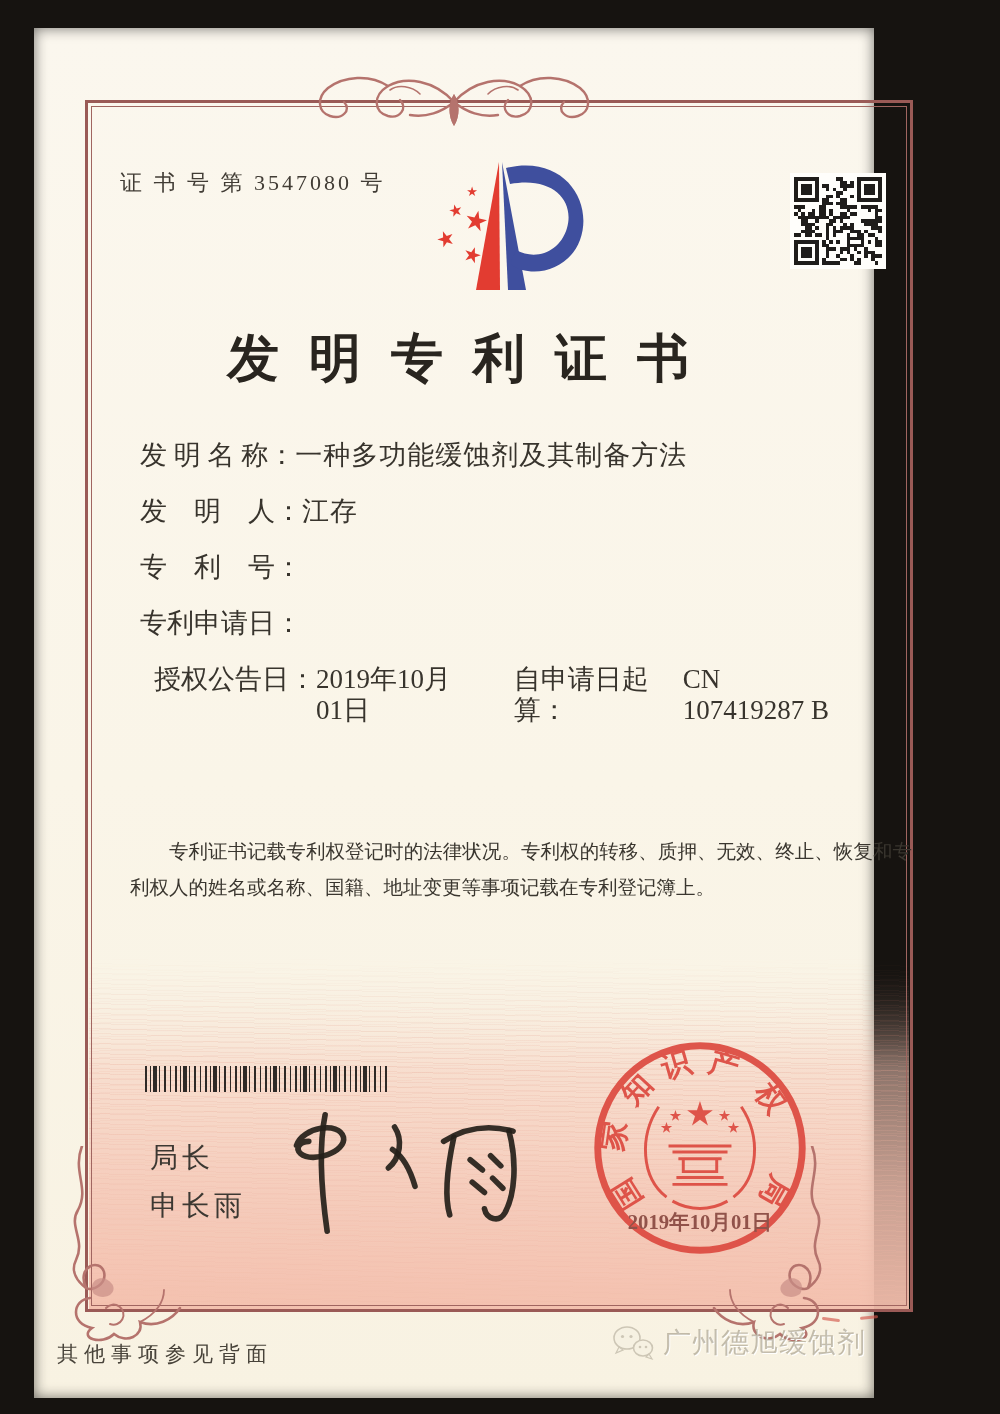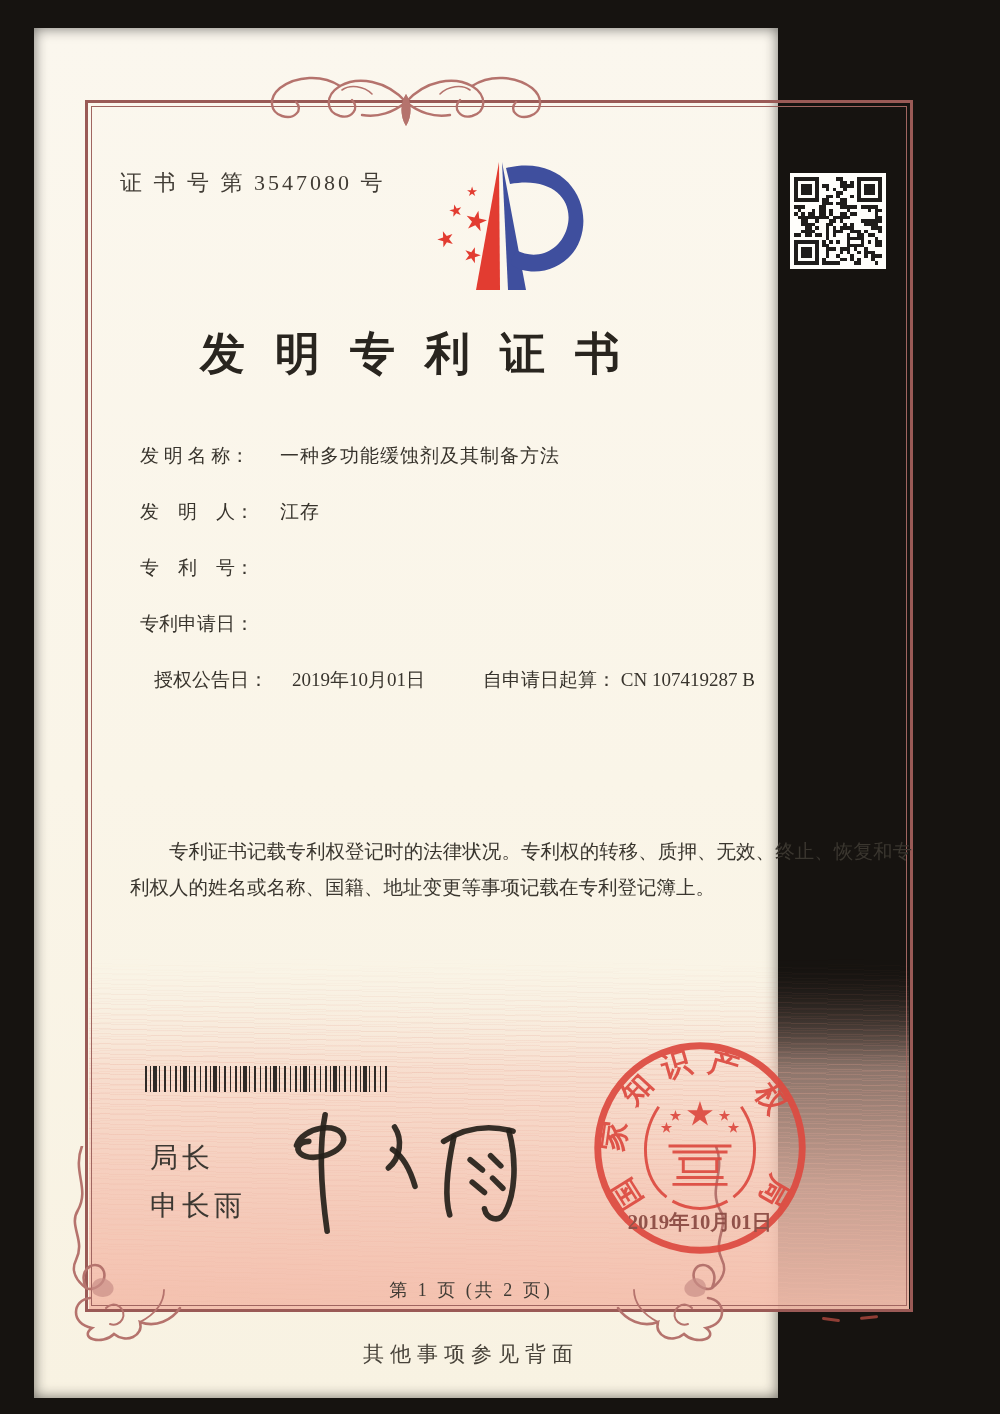--- a/index.html
+++ b/index.html
@@ -4,21 +4,21 @@
 <style>
   html,body{margin:0;padding:0;}
   body{
     width:1000px;height:1414px;overflow:hidden;
     background:#161310;
     font-family:"Liberation Serif","DejaVu Serif",serif;
   }
   .paper{
     position:relative;
     margin:28px 28px 16px 34px;
-    width:744px;height:1370px;
+    width:840px;height:1370px;
     background:linear-gradient(180deg,#fbf7ee 0%,#faf5e8 55%,#f8f2e2 100%);
     box-shadow:0 0 14px rgba(0,0,0,.55) inset;
   }
   
   .frame{
     position:absolute;left:51px;top:72px;width:828px;height:1212px;
     border:3px solid #9a5a56;box-sizing:border-box;
   }
   .frame::before{
     content:"";position:absolute;inset:3px;border:1px solid #a06560;
@@ -41,25 +41,25 @@
   .cert-no{
     position:absolute;left:86px;top:140px;
     font-size:22px;letter-spacing:3px;color:#413c35;
   }
   .logo{position:absolute;left:392px;top:132px;width:172px;height:158px;}
   .qr{position:absolute;left:756px;top:145px;width:96px;height:96px;background:#fffefb;padding:4px;box-sizing:border-box;}
   .qr svg{width:100%;height:100%;}
 
   .title{
     position:absolute;left:0;top:296px;width:100%;
-    text-align:center;font-size:45px;font-weight:700;color:#29251f;
+    text-align:center;font-size:52px;font-weight:700;color:#29251f;
     letter-spacing:30px;padding-left:38px;box-sizing:border-box;
   }
 
-  .fields{position:absolute;left:106px;top:412px;width:706px;font-size:19px;color:#38342d;}
+  .fields{position:absolute;left:106px;top:412px;width:706px;font-size:27px;color:#38342d;}
   .frow{display:flex;margin-bottom:25px;line-height:31px;}
   .flabel{flex:0 0 140px;white-space:nowrap;}
   .fvalue{flex:1;letter-spacing:1px;}
   .grant-row{display:flex;line-height:31px;margin-top:2px;margin-left:14px;}
   .grant-row .pair{display:flex;}
   .grant-row .pair + .pair{margin-left:58px;}
 
   .paras{
     position:absolute;left:96px;top:806px;width:782px;
     font-size:19.5px;line-height:36px;color:#3a362f;text-align:justify;
@@ -88,21 +88,21 @@
   .seal{position:absolute;left:548px;top:1002px;width:236px;height:236px;opacity:.93;}
   .seal text{font-weight:700;}
 
   .redmark{position:absolute;width:18px;height:2.5px;background:#d2564a;opacity:.65;border-radius:2px;}
 
   .pagefoot{
     position:absolute;left:23px;top:1250px;width:828px;text-align:center;
     font-size:18px;letter-spacing:3px;color:#3f3b34;
   }
   .backnote{
-    position:absolute;left:23px;top:1312px;width:828px;text-align:center;
+    position:absolute;left:23px;top:1312px;width:828px;text-align:left;
     font-size:21px;letter-spacing:6px;color:#48433a;
   }
   .watermark{
     position:absolute;right:8px;top:1296px;display:flex;align-items:center;gap:8px;
     color:rgba(150,140,118,.55);font-size:28px;letter-spacing:1px;
     text-shadow:1px 1px 0 rgba(255,255,255,.95);
     font-family:"Liberation Sans","DejaVu Sans",sans-serif;
   }
   .watermark svg{width:44px;height:38px;opacity:.8;}
 </style>
@@ -452,17 +452,33 @@
       <path d="M92 124 h56 M88 118 h64 M98 131 h44" fill="none" stroke-width="3"></path>
       <path d="M103 131 v13 h34 v-13" fill="none" stroke-width="3"></path>
       <path d="M96 150 h48 M92 157 h56" fill="none" stroke-width="3"></path>
     </g>
     <text x="120" y="202" font-size="21" text-anchor="middle" fill="#8a4a42" font-weight="700">2019年10月01日</text>
   </svg>
 
   <div class="redmark" style="left:788px;top:1290px;transform:rotate(8deg)"></div>
   <div class="redmark" style="left:826px;top:1288px;transform:rotate(-6deg)"></div>
 
-  <div class="pagefoot">第 1 页 (共 2 页)</div>
   <div class="backnote">其他事项参见背面</div>
 
+  <div class="watermark">
+    <svg viewBox="0 0 44 38">
+      <g fill="#f6f1e2" stroke="#c3bcab" stroke-width="1.6">
+        <ellipse cx="16" cy="14" rx="13" ry="11"></ellipse>
+        <path d="M8 23 l-3 6 7 -3 Z" stroke-width="1.2"></path>
+        <ellipse cx="32" cy="24" rx="9.5" ry="8"></ellipse>
+        <path d="M38 30 l3 5 -6 -2 Z" stroke-width="1.2"></path>
+      </g>
+      <g fill="#c3bcab">
+        <circle cx="11.5" cy="12.5" r="1.6"></circle>
+          <circle cx="20" cy="12.5" r="1.6"></circle>
+        <circle cx="29" cy="23" r="1.3"></circle>
+          <circle cx="35" cy="23" r="1.3"></circle>
+      </g>
+    </svg>
+    <span>广州德旭缓蚀剂</span>
+  </div>
 
 </div>
 
 </body></html>

